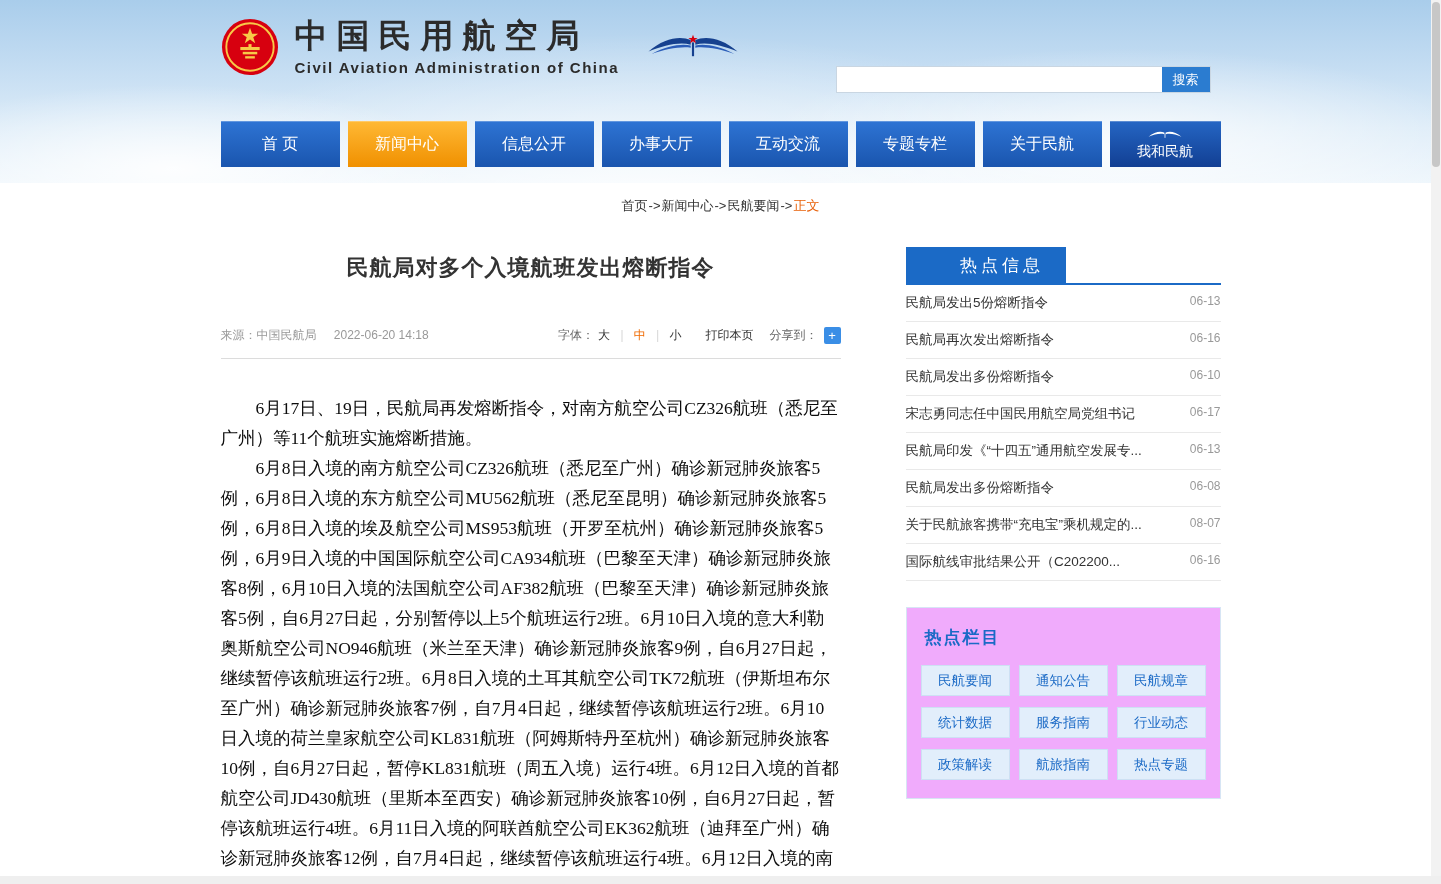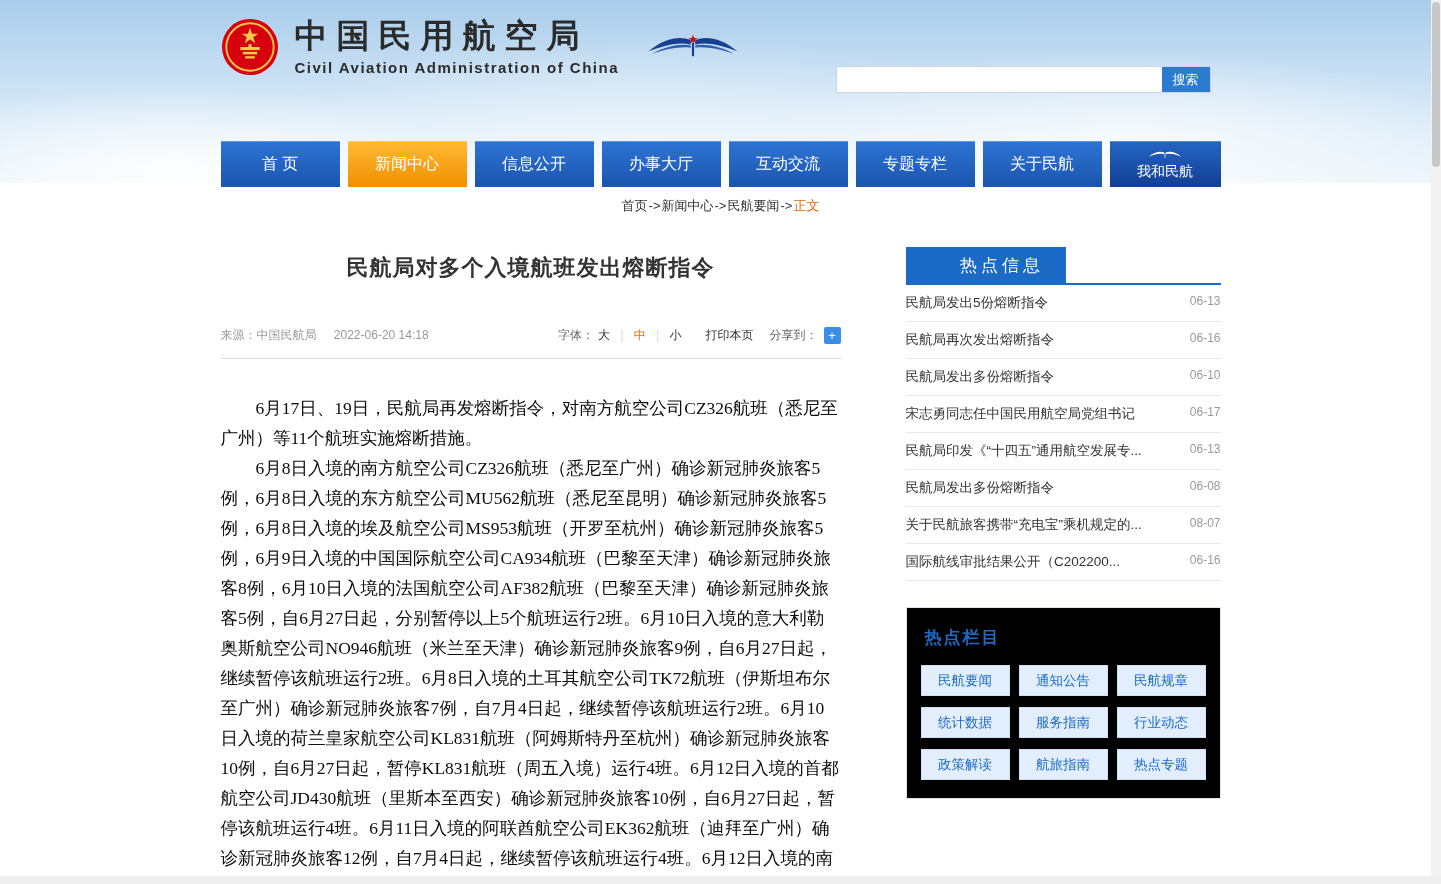--- a/index.html
+++ b/index.html
@@ -28,21 +28,21 @@
   .search-bar { position:absolute; top:66px; right:10px; width:375px; height:27px;
     background:#fff; border:1px solid #c9d6e2; display:flex; }
   .search-input { flex:1; border:none; outline:none; height:100%; padding:0 8px; font-size:13px; background:transparent; }
   .search-button { width:48px; height:100%; border:none; background:#2b7cd0; color:#fff;
     font-size:13px; cursor:pointer; font-family:inherit; }
 
   
   .nav { position:absolute; top:121px; left:0; width:1000px; display:flex; justify-content:space-between; }
   .nav-btn { width:119px; height:46px; display:flex; flex-direction:column; align-items:center; justify-content:center;
     color:#fff; font-size:16px; text-decoration:none; cursor:pointer;
-    background:linear-gradient(180deg,#2e74d4 0%,#1a55ae 100%); box-shadow:inset 0 1px 0 rgba(255,255,255,.25);margin-top:20px; }
+    background:linear-gradient(180deg,#2e74d4 0%,#1a55ae 100%); box-shadow:inset 0 1px 0 rgba(255,255,255,.25); }
   .nav-btn.active { background:linear-gradient(180deg,#ffb935 0%,#f09000 100%); }
   .nav-btn.special { width:111px; background:linear-gradient(180deg,#2566c4 0%,#123f93 100%); font-size:14px; }
   .nav-btn.special .mini-wings { width:34px; height:14px; margin-bottom:1px; }
 
   
   .content { width:100%; background:#fff; min-height:701px; }
   .breadcrumb { padding:14px 0 12px; font-size:13px; color:#333;text-align:center; }
   .breadcrumb .sep { color:#333; margin:0 1px; }
   .breadcrumb .crumb { color:#333; text-decoration:none; cursor:pointer; }
   .breadcrumb .current { color:#e8610a; }
@@ -70,21 +70,21 @@
   .hot-header { border-bottom:2px solid #1b6ac6; margin-top:12px; }
   .hot-tab { width:160px; height:36px; background:#1b6ac6; color:#fff; font-size:17px;
     display:flex; align-items:center; justify-content:center; letter-spacing:4px;padding-left:33px; }
   .hot-list { list-style:none; }
   .hot-list li { display:flex; justify-content:space-between; align-items:flex-start;
     border-bottom:1px solid #e9e9e9; padding:9px 0; }
   .hot-list a { color:#333; font-size:13.5px; text-decoration:none; white-space:nowrap; overflow:hidden;
     text-overflow:ellipsis; flex:1; cursor:pointer; }
   .hot-list .date { color:#999; font-size:12px; margin-left:12px; flex:0 0 auto; }
 
-  .hot-columns { margin-top:26px; background:#000000; border:1px solid #d7e5f4; padding:16px 14px 18px; }
+  .hot-columns { margin-top:26px; background:#f0abfc; border:1px solid #d7e5f4; padding:16px 14px 18px; }
   .hc-title { color:#1b6ac6; font-size:17px; font-weight:bold; margin:2px 0 16px 4px; letter-spacing:2px; }
   .hc-grid { display:grid; grid-template-columns:repeat(3,1fr); gap:11px 9px; }
   .hc-btn { height:31px; background:#e2eefb; border:1px solid #cdE0f3; color:#1b6ac6; font-size:13.5px;
     display:flex; align-items:center; justify-content:center; text-decoration:none; cursor:pointer; }
 
   
   .vscroll { position:absolute; top:0; right:0; width:10px; height:884px; background:#f2f2f2; }
   .vscroll .thumb { position:absolute; top:2px; left:1px; width:8px; height:165px; background:#c7c7c7; border-radius:4px; }
   .hscroll { position:absolute; bottom:0; left:0; width:100%; height:8px; background:#efefef; }
 </style>

